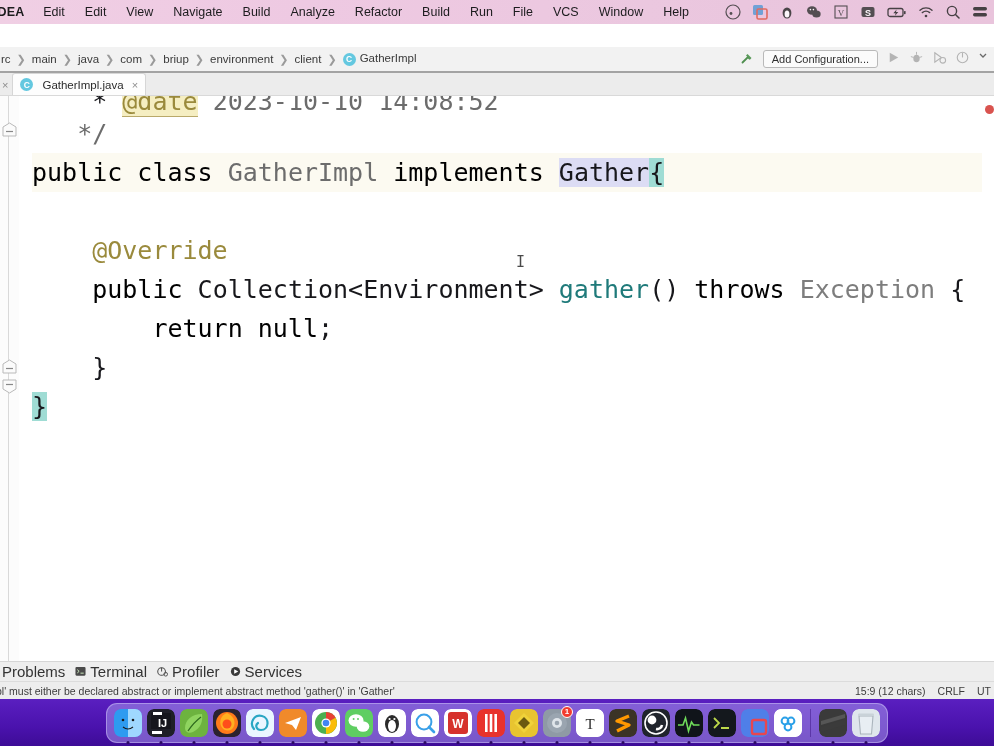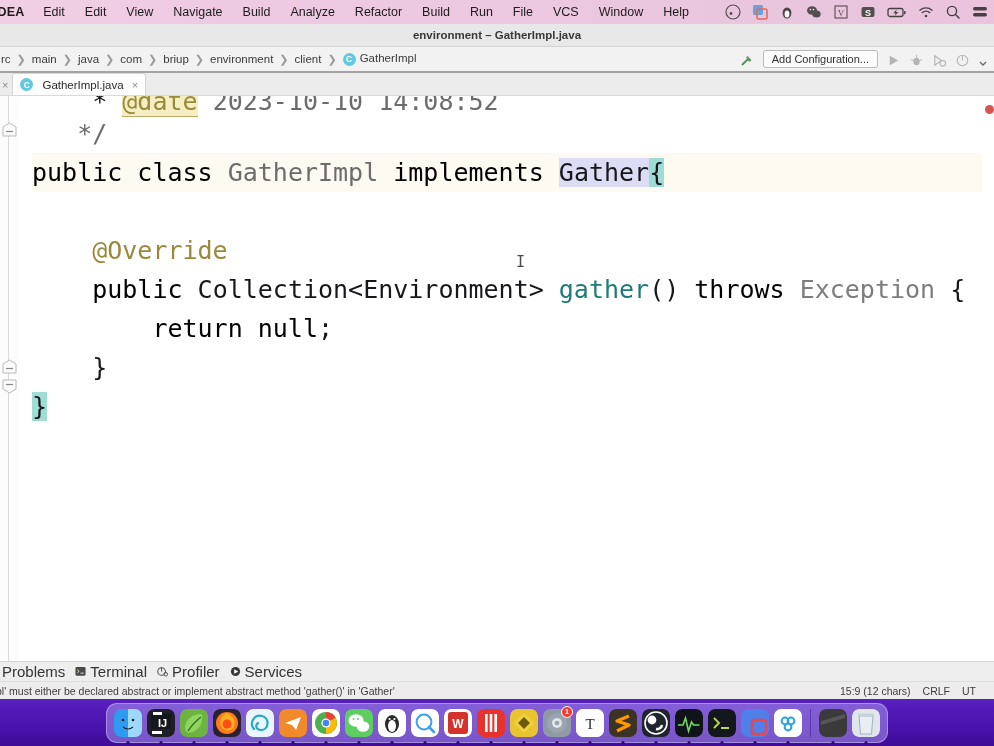--- a/index.html
+++ b/index.html
@@ -40,21 +40,21 @@
   .crumbs { display:flex; align-items:center; padding-left:0px; margin-left:-4px;}
   .crumb { padding:0 5px; white-space:nowrap; color:#3a3a3a; }
   .crsep { color:#9a9a9a; font-size:11px; padding:0 1px; }
   .cicon {
     display:inline-flex; align-items:center; justify-content:center;
     width:13px; height:13px; border-radius:50%;
     background:#64c8e0; color:#fff; font-size:8.5px; font-weight:bold;
     margin-right:4px; vertical-align:middle;
   }
   .navbar .sp { flex:1; }
-  .navright { display:flex; align-items:flex-end; gap:8px; padding-right:6px; }
+  .navright { display:flex; align-items:flex-start; gap:8px; padding-right:6px; }
   .addconf {
     height:18px; padding:0 8px; border:1px solid #b9b9b9; border-radius:3px;
     background:#fbfbfb; font-size:11px; color:#303030;
     display:flex; align-items:center; white-space:nowrap;
   }
   .runic { width:15px; height:15px; opacity:.45; }
 
   
   .tabstrip {
     position:absolute; left:0; top:73px; width:994px; height:23px;
@@ -117,21 +117,21 @@
   .tw .g { display:inline-block; width:11px; height:11px; }
 
   
   .statusbar {
     position:absolute; left:0; top:681px; width:994px; height:18px;
     background:#ededed; border-top:1px solid #dcdcdc;
     display:flex; align-items:center; font-size:10.5px; color:#3c3c3c;
   }
   .statusbar .msg { white-space:nowrap; margin-left:-4px; }
   .statusbar .sp { flex:1; }
-  .statusbar .right { display:flex; gap:12px; padding-right:18px; white-space:nowrap;margin-left:32px; }
+  .statusbar .right { display:flex; gap:12px; padding-right:3px; white-space:nowrap;margin-left:32px; }
 
   
   .dockwrap {
     position:absolute; left:0; top:699px; width:994px; height:47px;
     background:#4412a8;
     background: linear-gradient(180deg,#5a1fc0 0%,#4a12ad 60%,#3d0c96 100%);
     display:flex; align-items:center; justify-content:center;
   }
   .dock {
     height:40px; border-radius:11px; background:rgba(168,150,236,.55);
@@ -212,23 +212,20 @@
         <circle cx="7" cy="7" r="4.6" fill="none" stroke="#2a2a2a" stroke-width="1.4"></circle>
         <line x1="10.5" y1="10.5" x2="14" y2="14" stroke="#2a2a2a" stroke-width="1.5" stroke-linecap="round"></line>
       </svg>
       <svg class="tray-ic" viewBox="0 0 16 16">
         <rect x="1" y="3" width="14" height="3.4" rx="1.7" fill="#2a2a2a"></rect>
         <rect x="1" y="9" width="14" height="3.4" rx="1.7" fill="#2a2a2a"></rect>
       </svg>
     </span>
   </div>
 
-  <div class="ide-title">
-    <span>environment – GatherImpl.java</span>
-  </div>
 
   <div class="navbar">
     <div class="crumbs">
       <span class="crumb">rc</span>
       <span class="crsep">❯</span>
       <span class="crumb">main</span>
       <span class="crsep">❯</span>
       <span class="crumb">java</span>
       <span class="crsep">❯</span>
       <span class="crumb">com</span>

